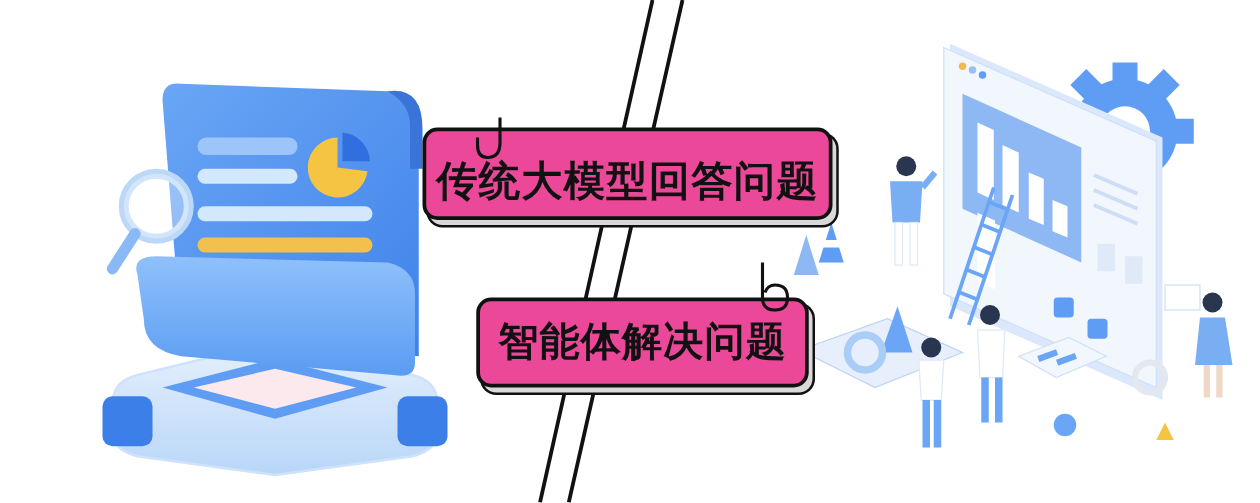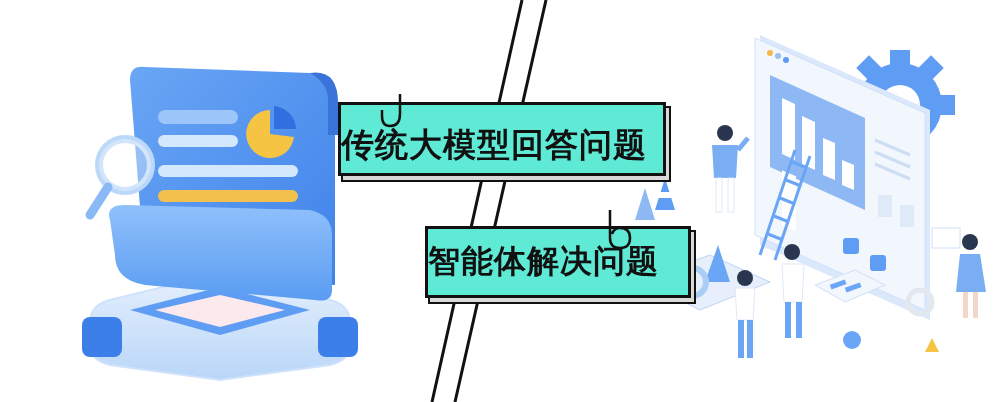--- a/index.html
+++ b/index.html
@@ -1,21 +1,21 @@
 <!DOCTYPE html>
 <html><head>
 <meta charset="utf-8">
 <style>
   html, body { margin:0; padding:0; }
   body { width:1008px; height:402px; background:#ffffff; position:relative; overflow:hidden; font-family:"DejaVu Sans", sans-serif; }
   .abs { position:absolute; }
   .label-box {
-    position:absolute; background:#5eead4; border:3px solid #111; border-radius:0;
+    position:absolute; background:#ec4899; border:3px solid #111; border-radius:12px;
     box-shadow: 4px 5px 0 -1px #d9d9d9, 4px 5px 0 1px #111;
-    display:flex; align-items:center; 
+    display:flex; align-items:center; justify-content:center;
     font-weight:bold; color:#111; letter-spacing:1px;
   }
   .label-text { font-family:"DejaVu Sans", sans-serif; font-weight:bold; }
 </style>
 </head>
 <body>
 
 <svg class="abs" style="left:0;top:0" width="1008" height="402">
   <line x1="522" y1="0" x2="432" y2="402" stroke="#111" stroke-width="3"></line>
   <line x1="546" y1="0" x2="455" y2="402" stroke="#111" stroke-width="3"></line>
@@ -159,19 +159,19 @@
 </svg>
 
 <div class="label-box" style="left:338px;top:102px;width:322px;height:68px;">
   <span class="label-text" style="font-size:33px;margin-top:12px;">传统大模型回答问题</span>
 </div>
 
 <svg class="abs" style="left:380px;top:92px" width="34" height="40">
   <path d="M20 2 L20 22 Q20 34 10 34 Q2 34 2 24 L2 18" fill="none" stroke="#111" stroke-width="2.5"></path>
 </svg>
 
-<div class="label-box" style="left:381px;top:226px;width:260px;height:66px;margin-left:44px;">
+<div class="label-box" style="left:381px;top:238px;width:260px;height:66px;">
   <span class="label-text" style="font-size:32px;">智能体解决问题</span>
 </div>
 
 <svg class="abs" style="left:604px;top:208px" width="34" height="44">
   <path d="M6 2 L6 30 Q6 40 16 40 Q26 40 26 30 Q26 20 16 20 Q10 20 8 26" fill="none" stroke="#111" stroke-width="2.5"></path>
 </svg>
 
 </body></html>

